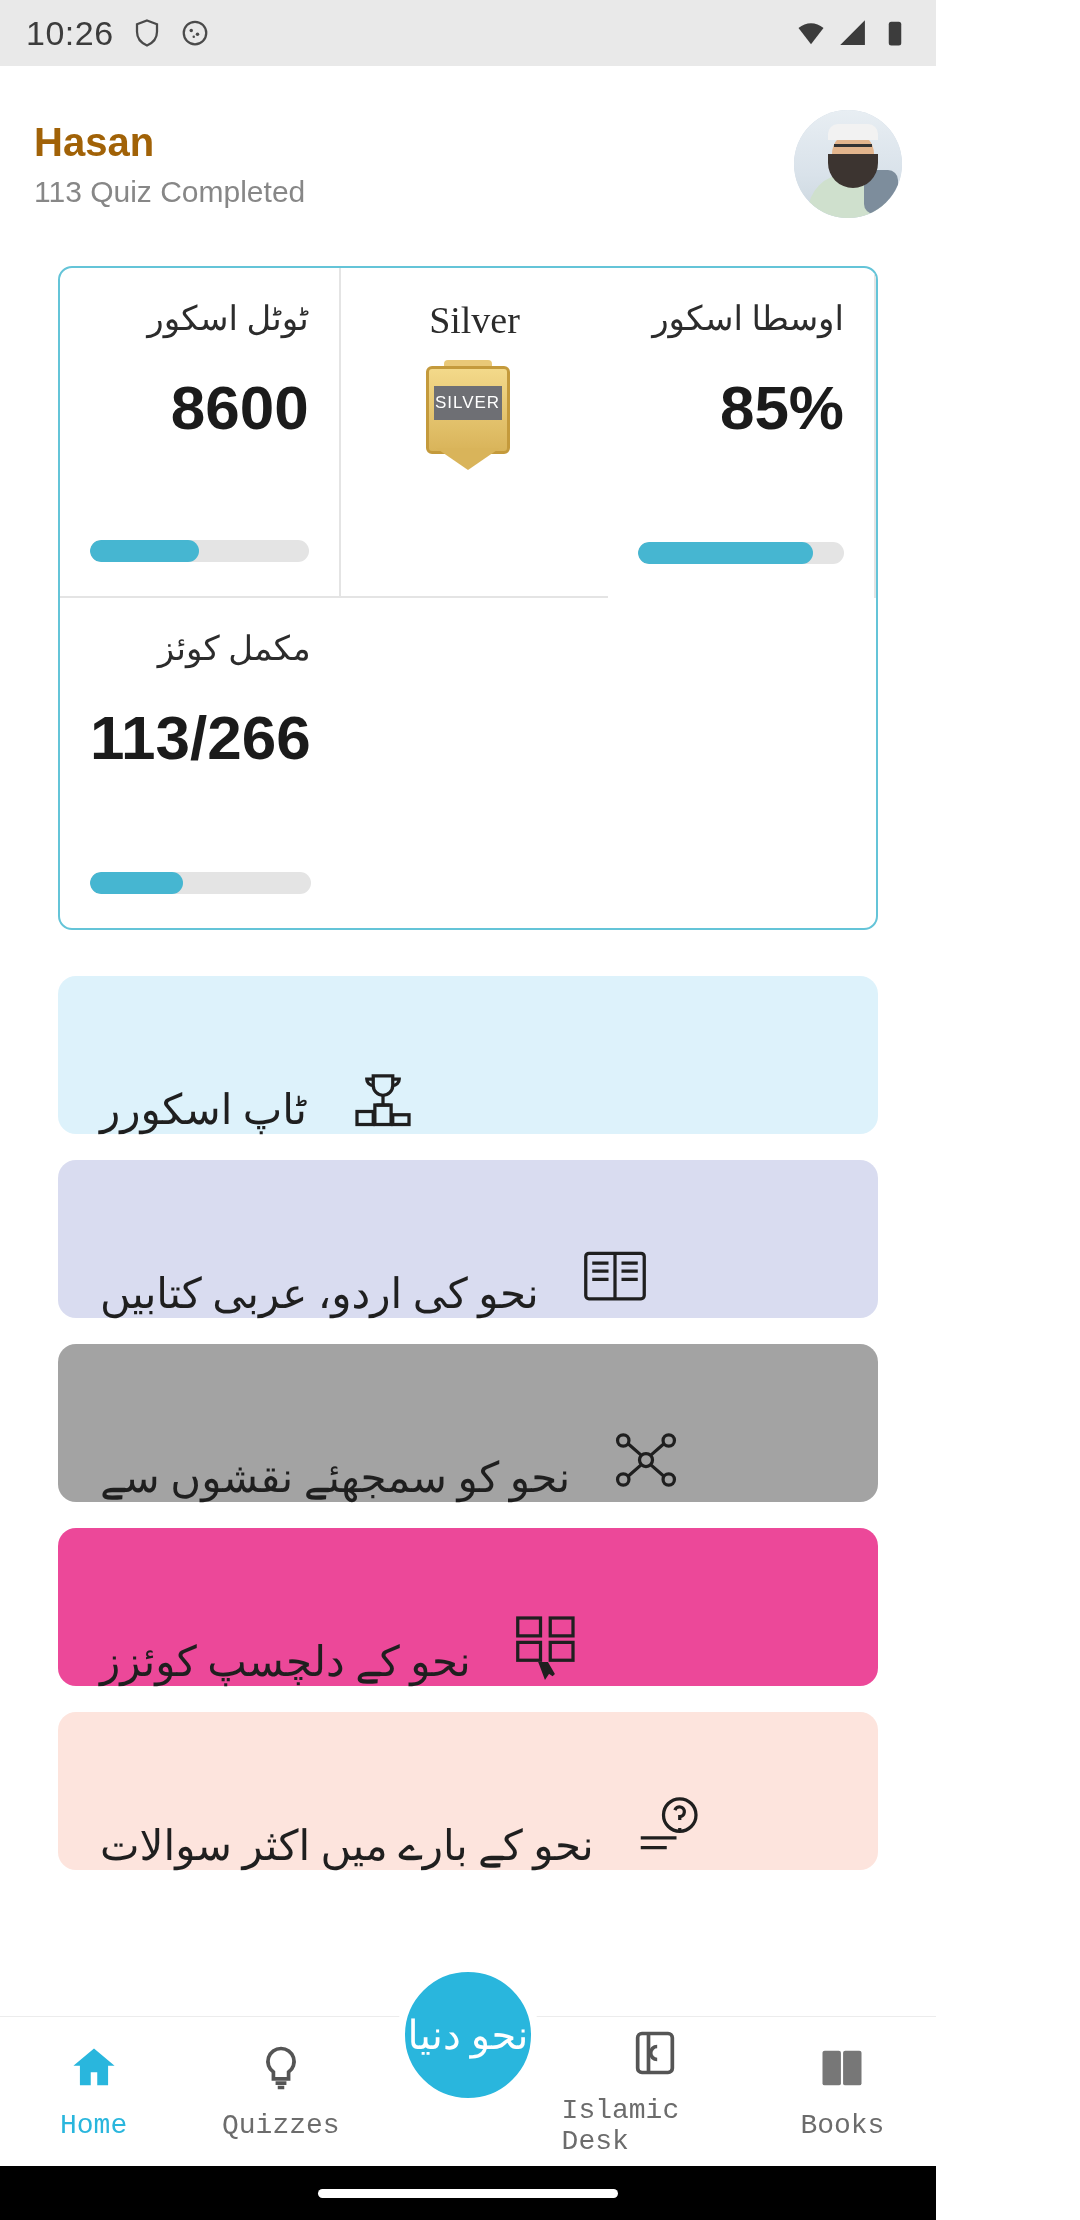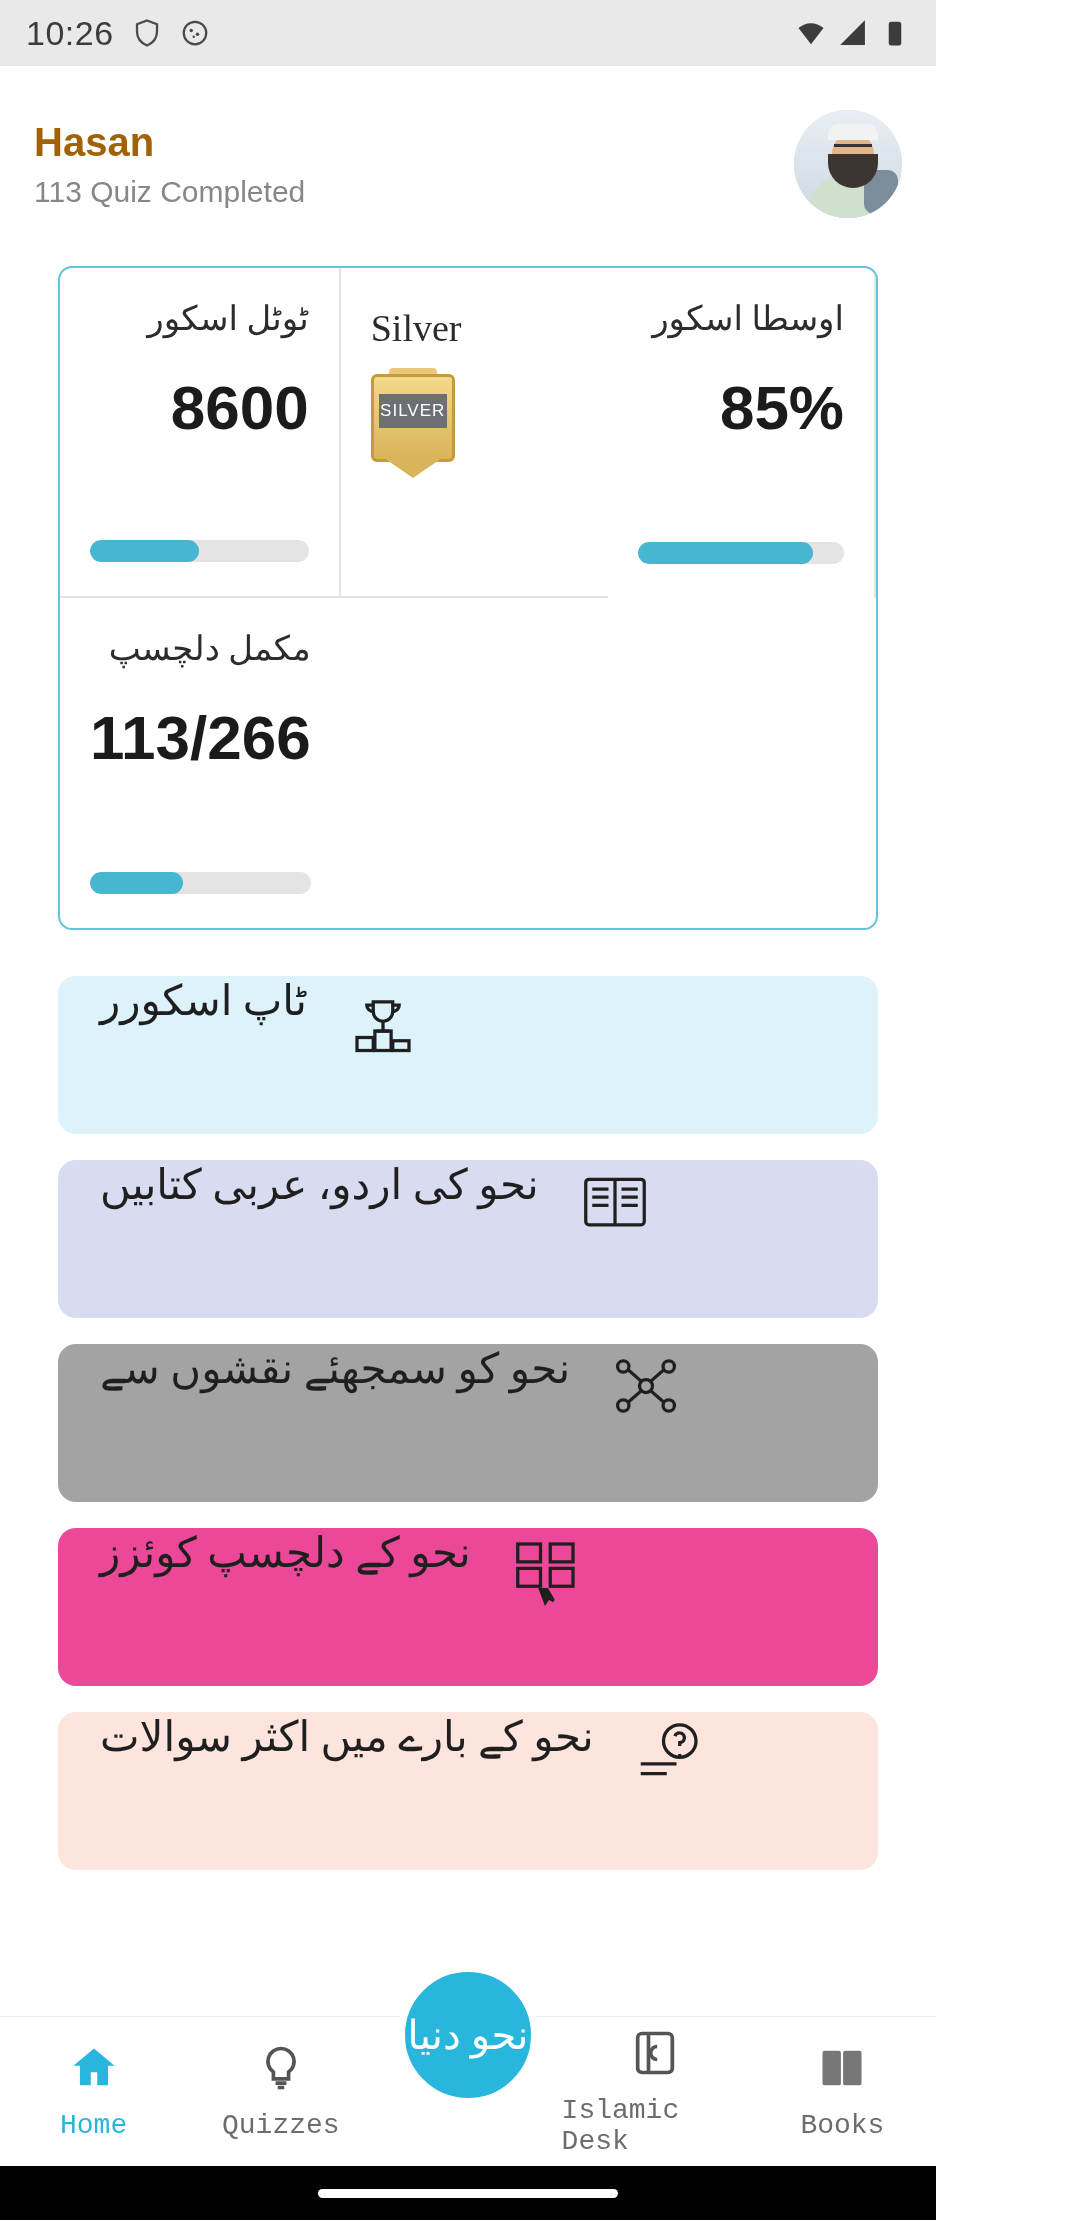--- a/index.html
+++ b/index.html
@@ -51,32 +51,32 @@
   .stat-label {
     text-align: right; direction: rtl; font-size: 34px; color: #2c2c2c;
     font-family: "Liberation Serif", serif;
   }
   .stat-value {
     text-align: right; font-size: 62px; font-weight: bold; color: #1b1b1b; margin-top: 34px;
   }
   .bar { position: absolute; left: 30px; right: 30px; bottom: 34px; height: 22px; background: #e4e4e4; border-radius: 12px; overflow: hidden; }
   .bar > i { display: block; height: 100%; background: #46b6d1; border-radius: 12px; }
 
-  .medal-wrap { display: flex; flex-direction: column; align-items: flex-start; justify-content: flex-start; height: 100%; margin-top: 8px; }
+  .medal-wrap { display: flex; flex-direction: column; align-items: center; justify-content: flex-start; height: 100%; }
   .medal-title { font-size: 38px; color: #2b2b2b; font-family: "Liberation Serif", serif; margin-bottom: 24px; }
   .medal { width: 84px; height: 104px; position: relative; margin-right: 14px; }
   .medal .plate { position: absolute; inset: 0 0 16px 0; background: linear-gradient(180deg,#f3d98a,#d9b45a); border-radius: 6px; border: 3px solid #c49a3c; }
   .medal .inner { position: absolute; left: 8px; right: 8px; top: 20px; height: 34px; background: #6e6f74; display: flex; align-items: center; justify-content: center; color: #fff; font-size: 17px; letter-spacing: 1px; }
   .medal .tail { position: absolute; bottom: 0; left: 10px; width: 0; height: 0; border-left: 32px solid transparent; border-right: 32px solid transparent; border-top: 22px solid #d9b45a; }
   .medal .cap2 { position: absolute; top: -6px; left: 18px; width: 48px; height: 16px; background: #e9c877; border-radius: 4px; }
 
   
   .menu { margin: 46px 58px 0 58px; display: flex; flex-direction: column; gap: 26px; }
   .menu-row {
-    height: 158px; border-radius: 18px; display: flex; align-items: flex-start;
+    height: 158px; border-radius: 18px; display: flex; align-items: flex-end;
     justify-content: flex-end; gap: 34px; padding: 0 42px; direction: rtl;
   }
   .menu-text {
     font-size: 42px; color: #1f1f1f; font-family: "Liberation Serif", serif;
     white-space: nowrap;
   }
   .menu-icon { width: 84px; height: 84px; flex: none; display: flex; align-items: center; justify-content: center; }
 
   
   .bottom-wrap { position: absolute; left: 0; right: 0; bottom: 0; }
@@ -178,21 +178,21 @@
 
     <div class="stat-cell br">
       <div class="stat-label">اوسطا اسکور</div>
       <div class="stat-value">85%</div>
       <div class="bar">
           <i id="p-avg" style="width: 85%;"></i>
         </div>
     </div>
 
     <div class="stat-cell">
-      <div class="stat-label">مکمل دلچسپ</div>
+      <div class="stat-label">مکمل کوئز</div>
       <div class="stat-value">113/266</div>
       <div class="bar">
           <i id="p-comp" style="width: 42%;"></i>
         </div>
     </div>
   </div>
 
   <div class="menu">
 
     <div class="menu-row" id="row0" style="background: rgb(221, 242, 251);">

